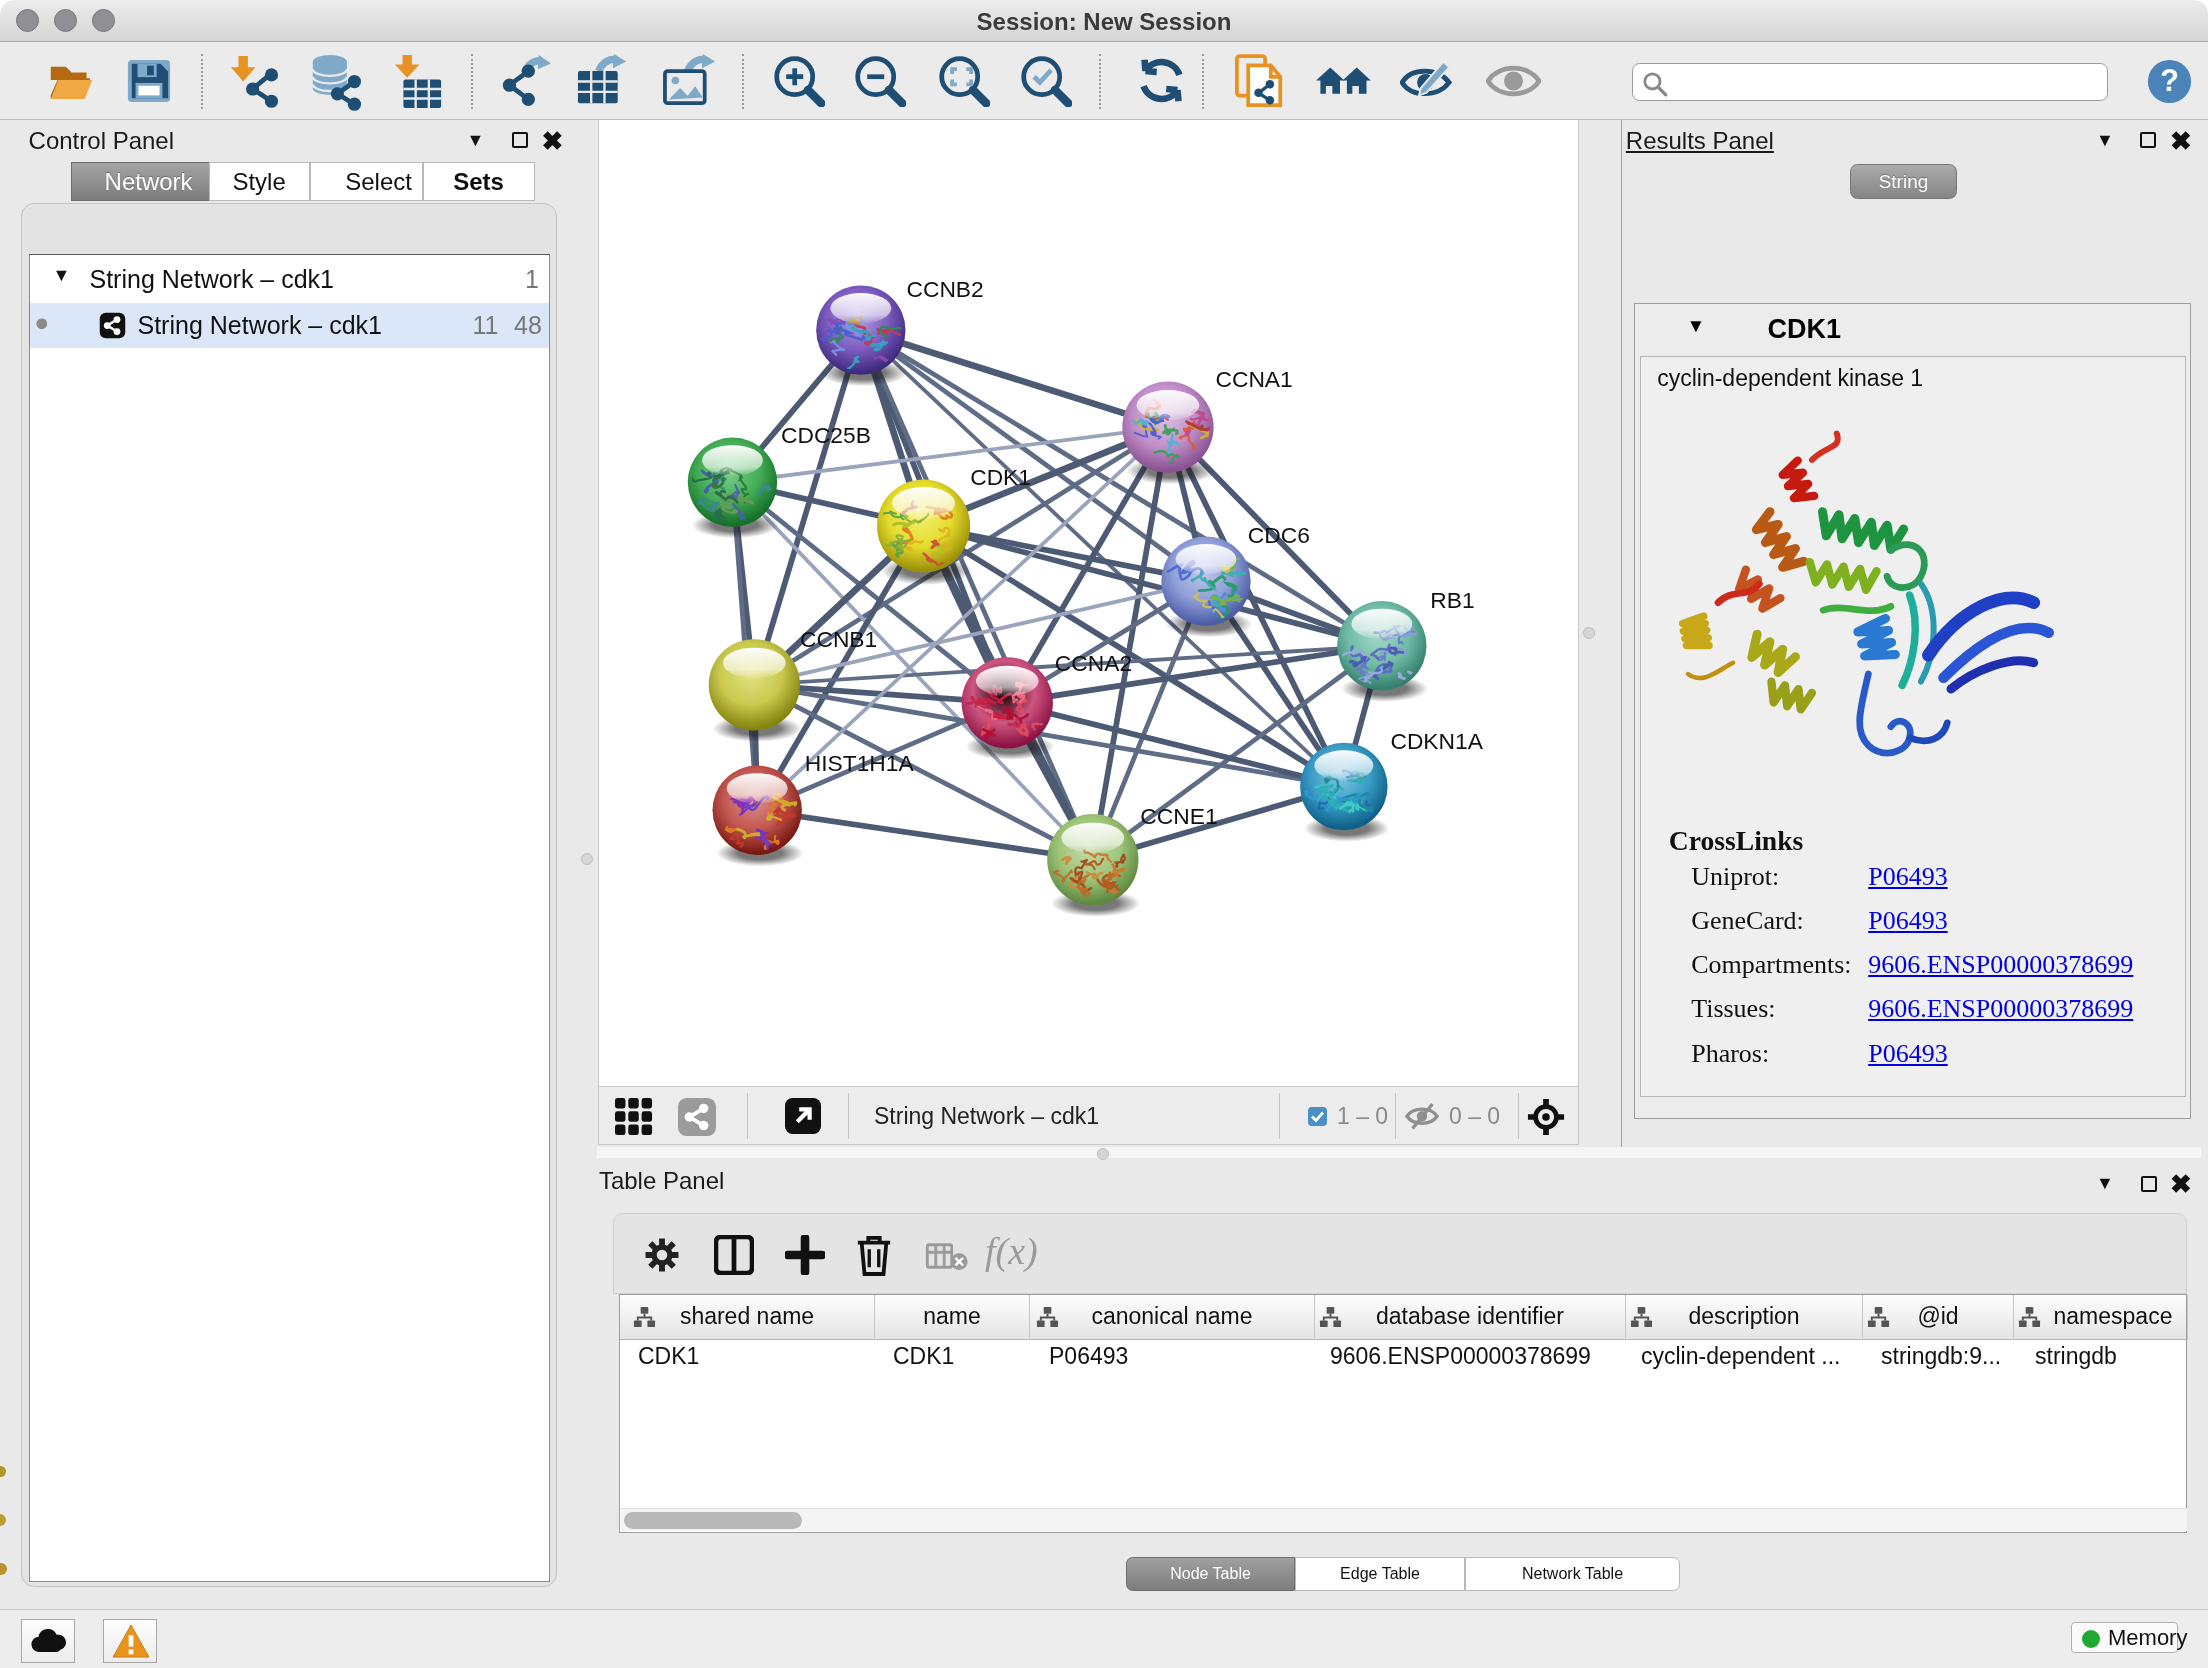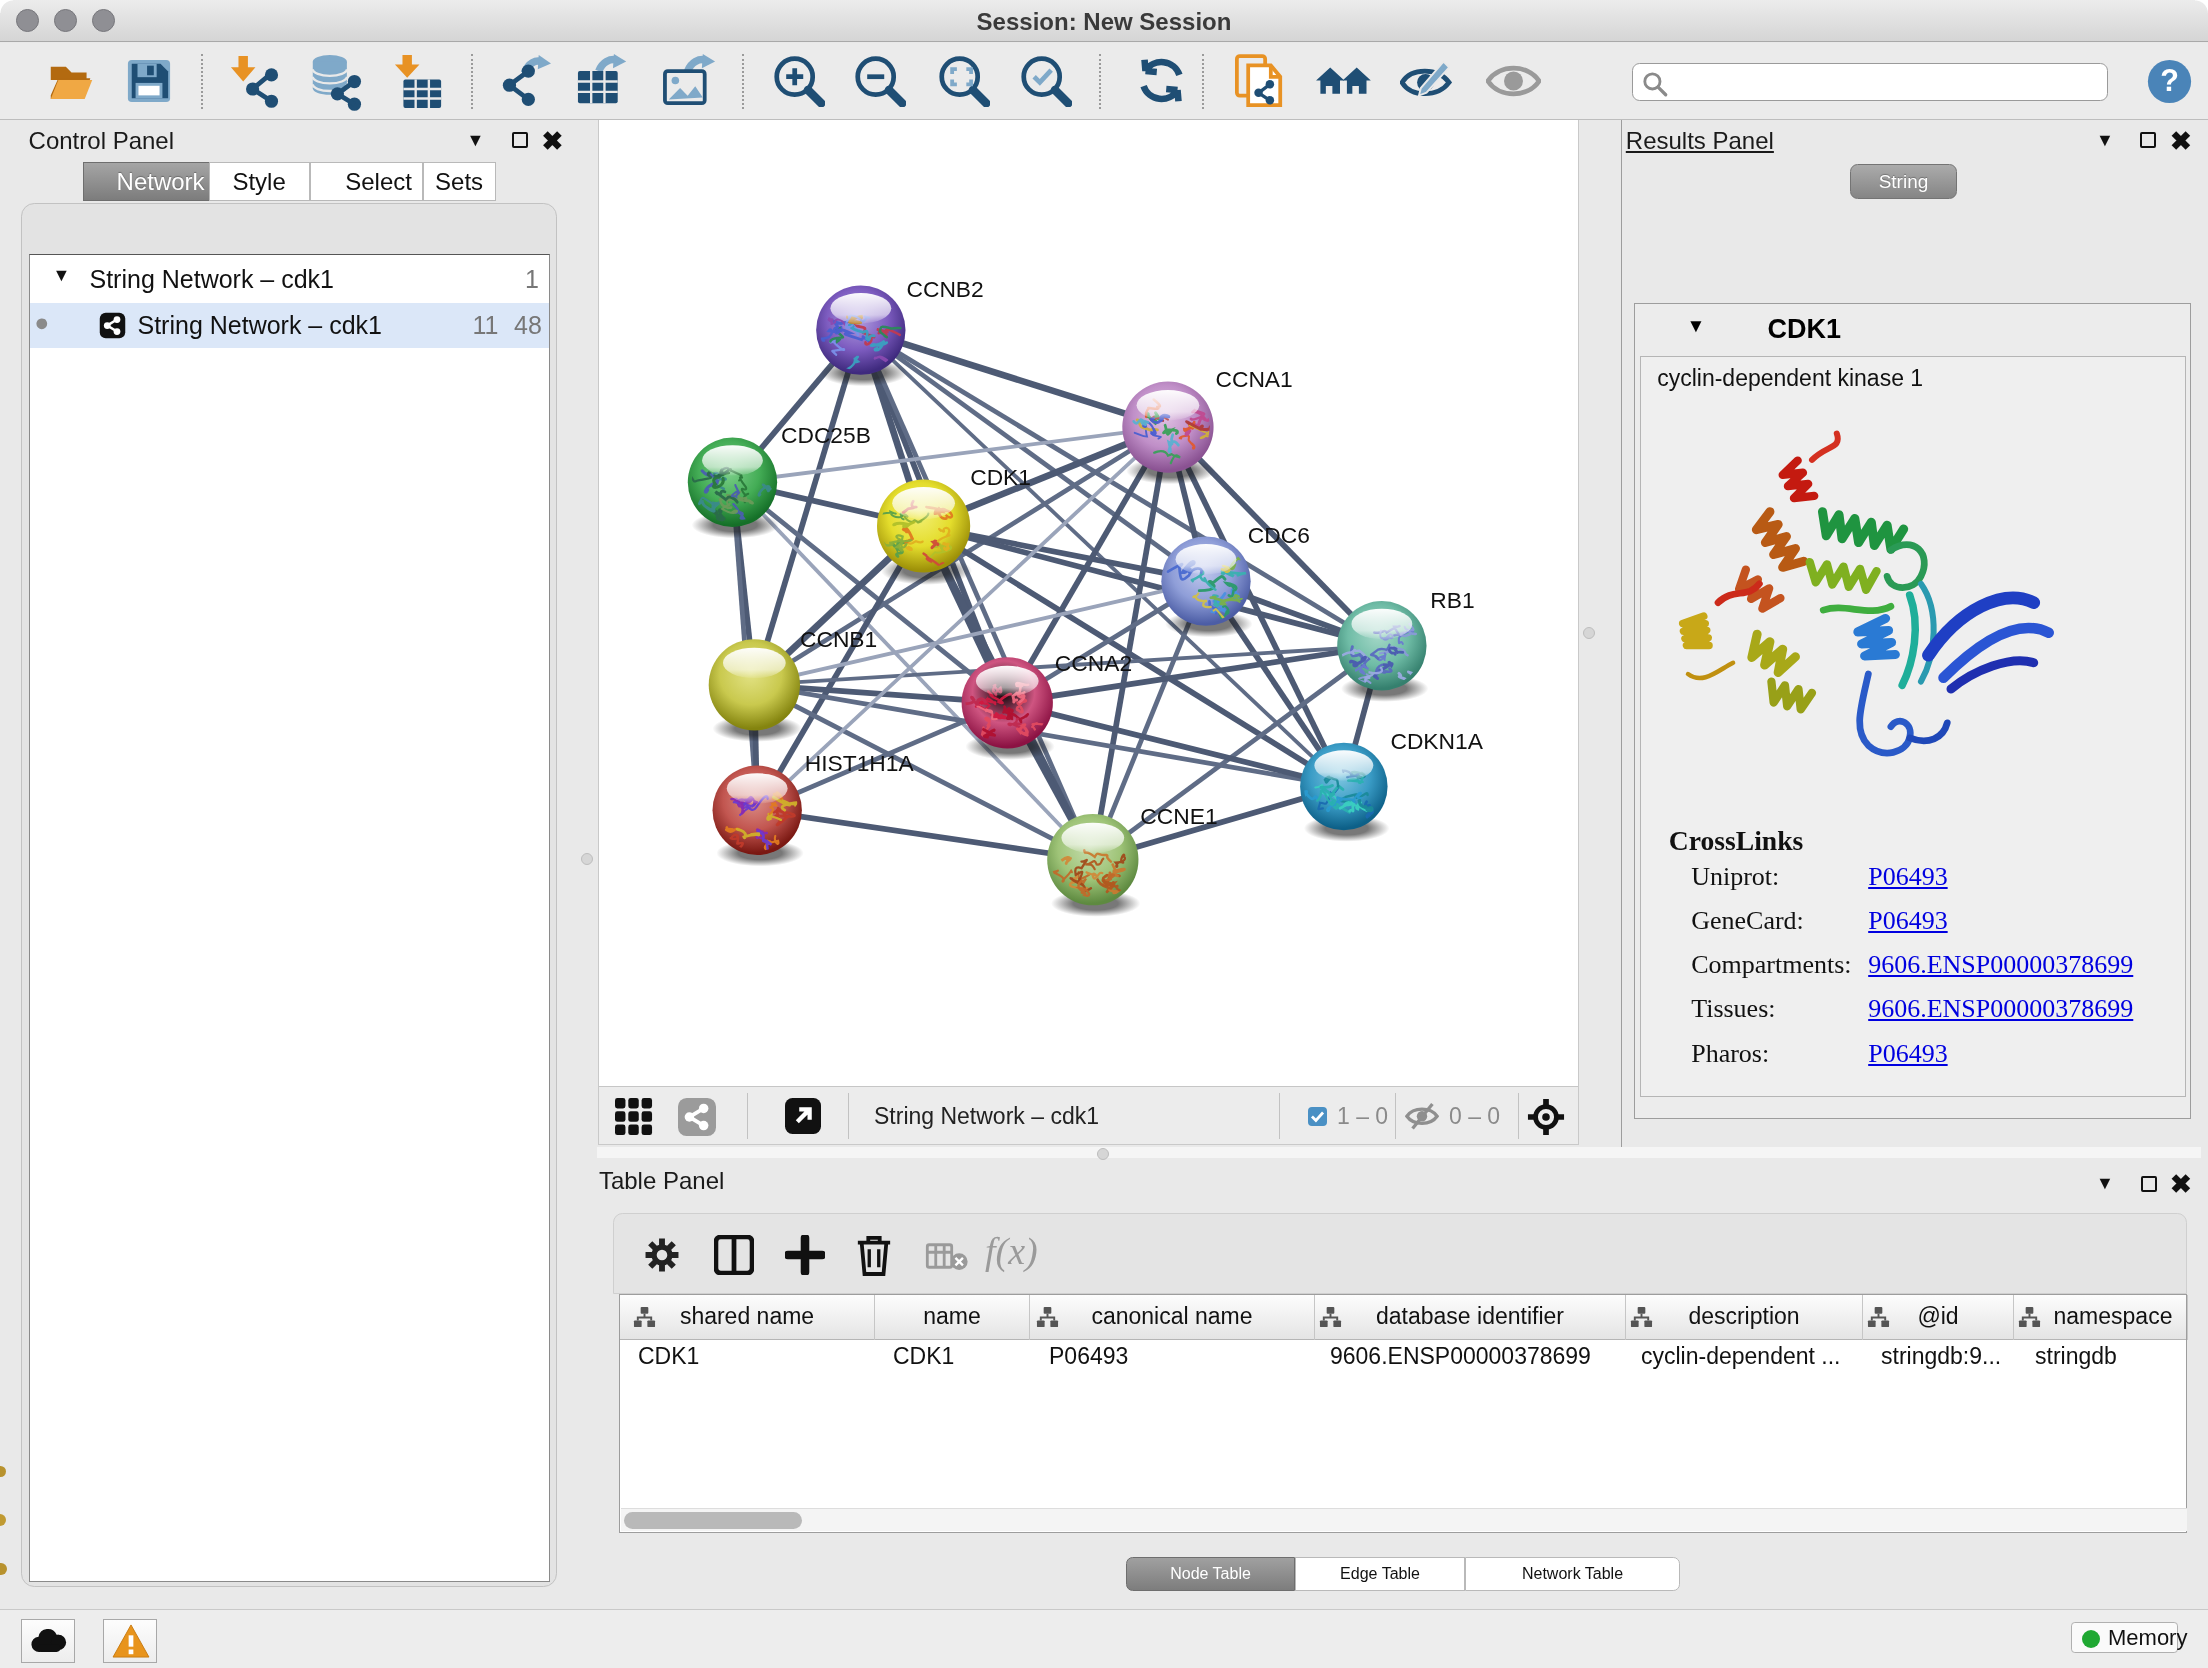--- a/index.html
+++ b/index.html
@@ -261,24 +261,24 @@
 <text x="25" y="36" font-size="34" font-weight="bold" fill="#fff" text-anchor="middle" font-family="Liberation Sans">?</text>
     </svg>
 </div>
 
 <div id="cpanel" class="abs">
   <div id="cpanel-title" class="ptitle">Control Panel</div>
   <span style="position:absolute;left:459px;top:9.5px;font-size:18px;color:#111;">▼</span>
 <span style="position:absolute;left:504px;top:12.4px;width:16px;height:16px;border:2.4px solid #111;border-radius:1.9px;"></span>
 <span style="position:absolute;left:534px;top:5.7px;font-size:26px;font-weight:bold;color:#111;">✖</span>
   <div class="tabbar">
-    <div class="tab sel" style="left:12px; width:156px;">Network</div>
+    <div class="tab sel" style="left:0px; width:156px;">Network</div>
     <div class="tab" style="left:138px; width:101px;">Style</div>
     <div class="tab" style="left:239px; width:113px;padding-left:25px;">Select</div>
-    <div class="tab" style="left:352px; width:73px;">Sets</div>
+    <div class="tab" style="left:352px; width:112px;font-weight:bold;">Sets</div>
   </div>
   <div id="cpcard">
     <div id="cplist">
       <div class="cprow" style="top:2.9px;">
         <span style="position:absolute;left:22px;top:7.6px;font-size:18px;">▼</span>
         <span style="position:absolute;left:59px;top:7.6px;">String Network – cdk1</span>
         <span style="position:absolute;right:10.5px;top:7.6px;color:#777;">1</span>
       </div>
       <div class="cprow sel" style="top:48px;">
         <span style="position:absolute;left:3.8px;top:4.8px;color:#8a8a8a;font-size:25px;">●</span>

